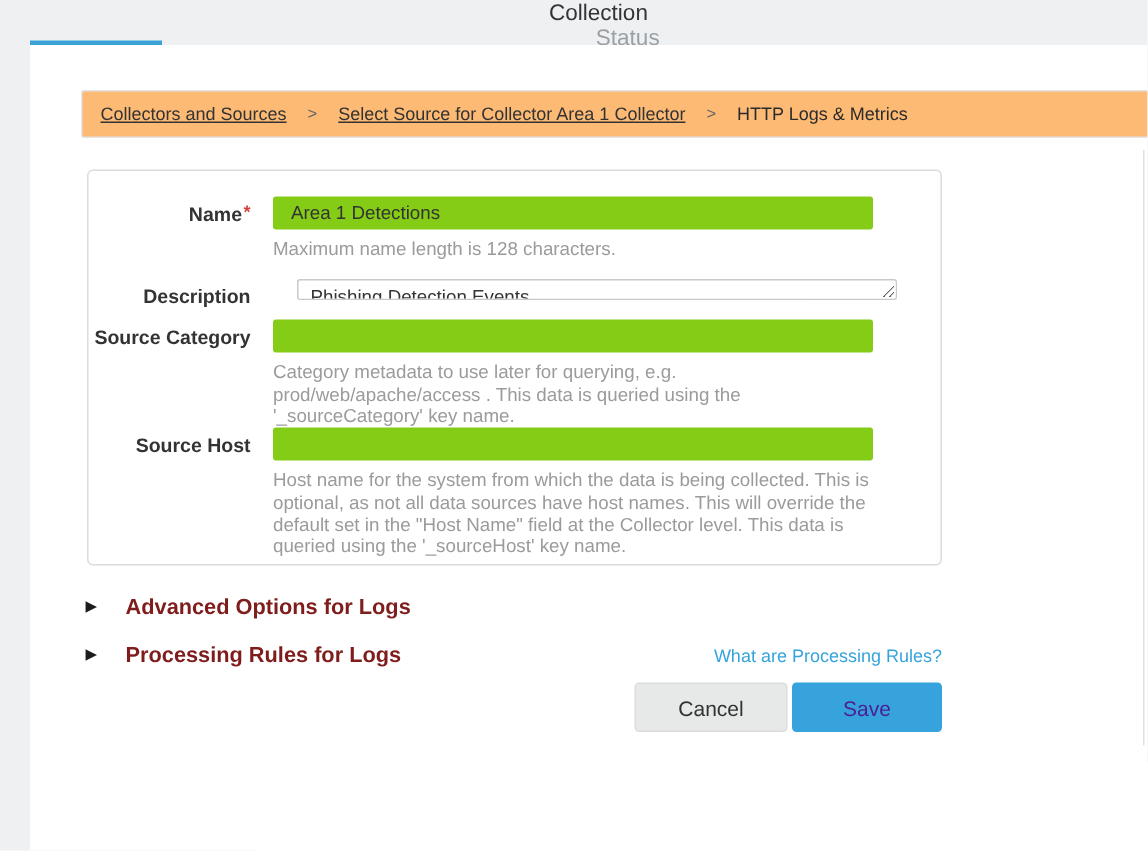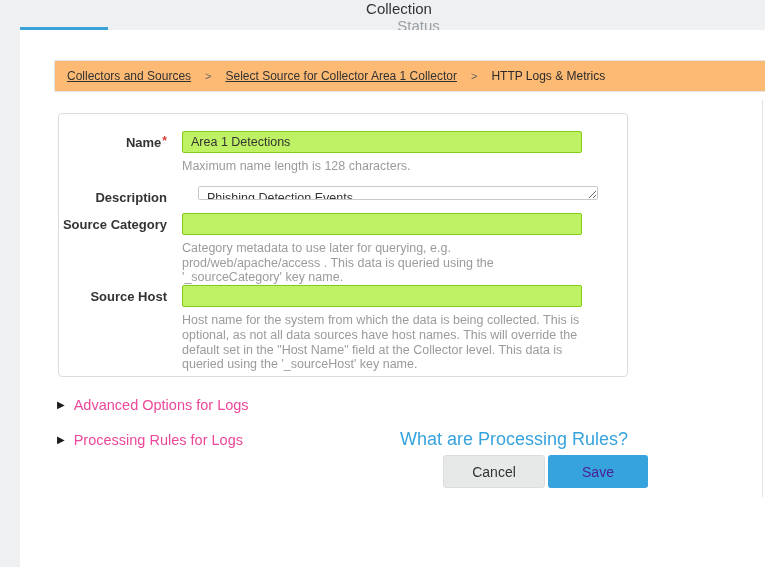--- a/index.html
+++ b/index.html
@@ -60,24 +60,24 @@
   .row{display:flex;}
   .row .lbl{
     width:108px;text-align:right;
     font-size:13px;font-weight:700;color:#333;
     padding-top:4px;flex:none;
   }
   .row .field{margin-left:15px;width:400px;flex:none;}
   .req{color:#d43f3a;font-size:12px;position:relative;top:-2px;margin-left:1px;}
   input.text{
     width:100%;height:22px;box-sizing:border-box;
-    border:1px solid #84cc16;border-radius:2px;
+    border:4px solid #84cc16;border-radius:2px;
     padding:0 8px;font-size:12.5px;color:#333;
     font-family:"Liberation Sans", sans-serif;
-    outline:none;background:#bef264;
+    outline:none;background:#84cc16;
   }
   textarea.text{
     width:100%;height:14px;box-sizing:border-box;
     border:1px solid #c9c9c9;border-radius:2px;
     padding:3px 8px;font-size:12.5px;color:#333;
     font-family:"Liberation Sans", sans-serif;
     resize:vertical;outline:none;line-height:1.3;margin-left:16px;
   }
   .help{
     font-size:12.5px;color:#9b9b9b;margin-top:6px;line-height:1.18;
@@ -85,30 +85,30 @@
   .mb12{margin-bottom:12px;}
   .mb8{margin-bottom:8px;}
   .mb10{margin-bottom:10px;}
 
   
   .section{
     position:absolute;left:37px;width:571px;
     display:flex;align-items:center;cursor:pointer;
   }
   .caret{font-size:10px;color:#1c1c1c;margin-right:9px;line-height:1;}
-  .section-label{font-size:14.5px;font-weight:400;color:#ec4899;}
+  .section-label{font-size:14.5px;font-weight:700;color:#7f1d1d;margin-left:10px;}
   .section-link{
-    margin-left:auto;font-size:18px;color:#36a3dc;cursor:pointer;
+    margin-left:auto;font-size:12px;color:#36a3dc;cursor:pointer;
     font-weight:400;text-decoration:none;
   }
 
   
   .actions{
     position:absolute;left:0;top:425px;width:608px;
-    display:flex;justify-content:flex-end;gap:3px;padding-left:20px;
+    display:flex;justify-content:flex-end;gap:3px;
   }
   .btn{
     height:33px;border-radius:3px;font-size:14px;
     display:flex;align-items:center;justify-content:center;
     cursor:pointer;box-sizing:border-box;
     font-family:"Liberation Sans", sans-serif;
   }
   .btn-cancel{
     width:102px;background:#e7e8e8;color:#333;border:1px solid #dcdddd;
   }

